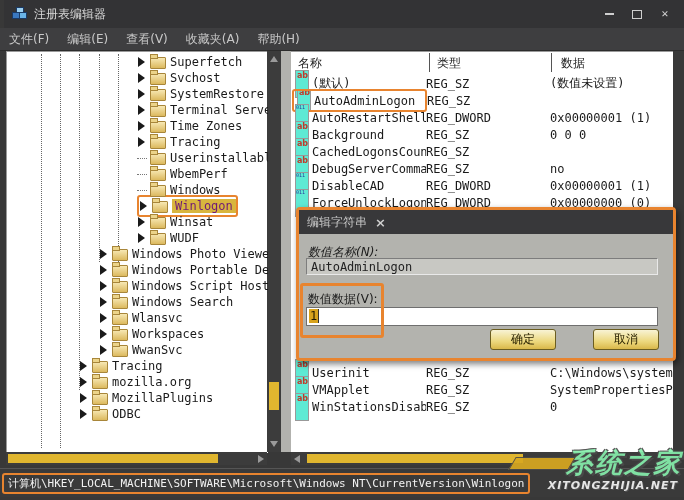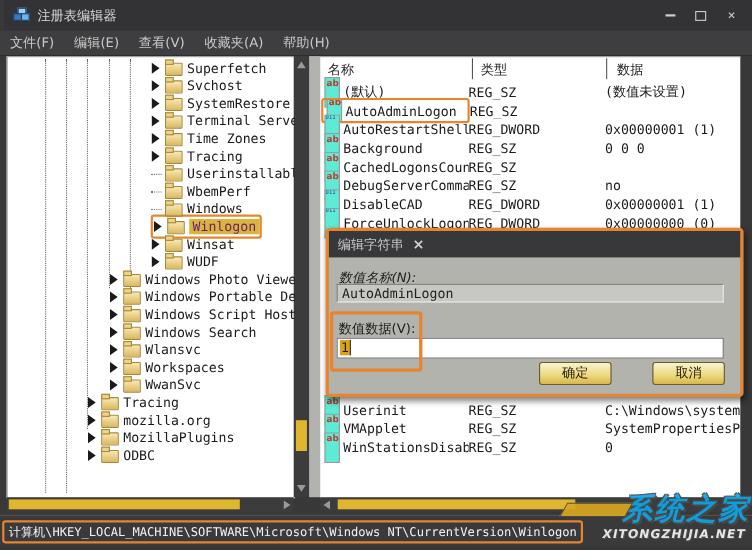--- a/index.html
+++ b/index.html
@@ -109,21 +109,21 @@
              border-top:1px solid #555;display:flex;align-items:center;}
   .path-box{margin-left:2px;border:2px solid #e8842f;border-radius:3px;padding:1px 4px;
             color:#f2f2f2;font-size:11px;white-space:nowrap;}
 
   
   .watermark{position:absolute;right:2px;bottom:8px;z-index:30;opacity:.92;text-align:right;
              pointer-events:none;}
   .wm-row{display:flex;align-items:center;justify-content:flex-end;}
   .wm-bar{width:58px;height:11px;background:#d8a820;transform:skewX(-30deg);margin-right:-6px;
           border:1px solid #4a4a4a;}
-  .wm-text{font-size:27px;font-weight:bold;font-style:italic;color:#0ea5e9;letter-spacing:2px;
+  .wm-text{font-size:27px;font-weight:bold;font-style:italic;color:#86efac;letter-spacing:2px;
            text-shadow:2px 2px 0 #4a4a4a,-1px -1px 0 #4a4a4a,1px -1px 0 #4a4a4a,-1px 1px 0 #4a4a4a;}
   .wm-url{font-size:11px;font-weight:bold;font-style:italic;color:#f5f5f5;letter-spacing:1px;
           text-shadow:1px 1px 0 #555;margin-top:-2px;margin-right:4px;}
 </style>
 </head>
 <body>
 
 <div class="titlebar">
   <span class="appicon">
       <i></i>

